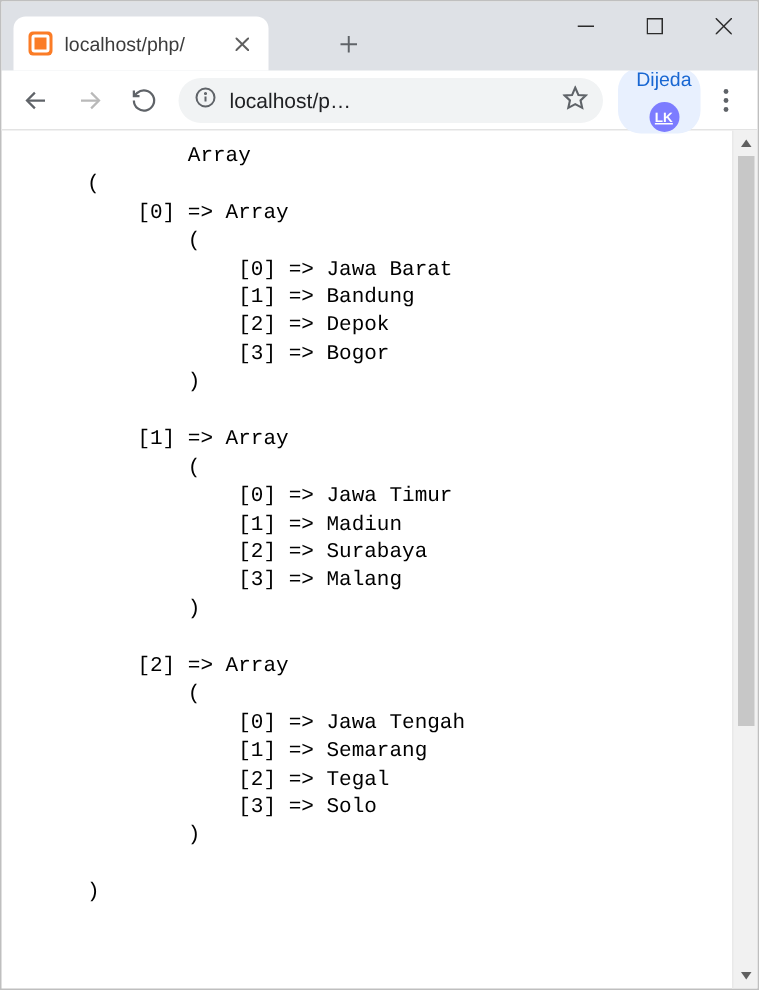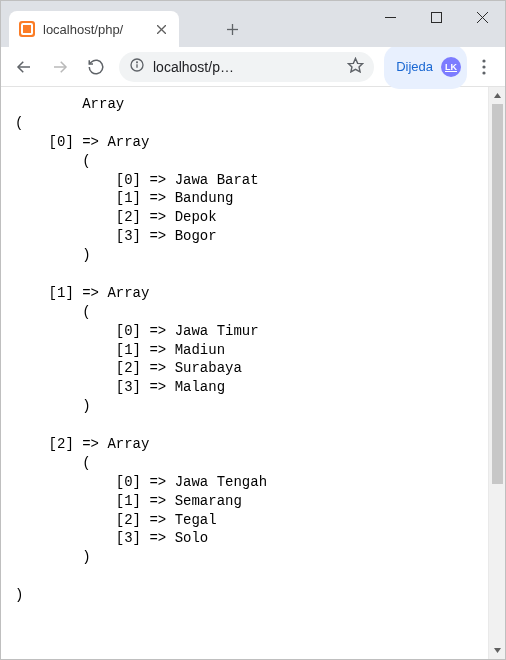--- a/index.html
+++ b/index.html
@@ -97,32 +97,34 @@
   .pill {
     height:44px;
     background:#e8f0fe;
     border-radius:15px;
     display:flex; align-items:center;
     padding:0 6px 0 12px;
     gap:8px;
     color:#1967d2;
     font-size:13px;
     margin-left:4px;
+    flex-direction:column;
   }
   .pill-avatar {
     width:20px; height:20px; border-radius:50%;
     background:#7c7cff; color:#fff;
     display:flex; align-items:center; justify-content:center;
     font-size:9px; font-weight:600;text-decoration:underline;
   }
   .kebab { width:30px; height:30px; display:flex; align-items:center; justify-content:center; color:#5f6368;}
   .viewport {
     position:relative;
     height:calc(660px - 46px - 40px - 2px);
     display:flex;
+    padding-left:43px;
   }
   .content {
     flex:1;
     overflow:auto;
     padding:8px 6px 8px 14px;
   }
   pre.array-dump {
     margin:0;
     font-family:"Consolas","Courier New",monospace;
     font-size:14px;

